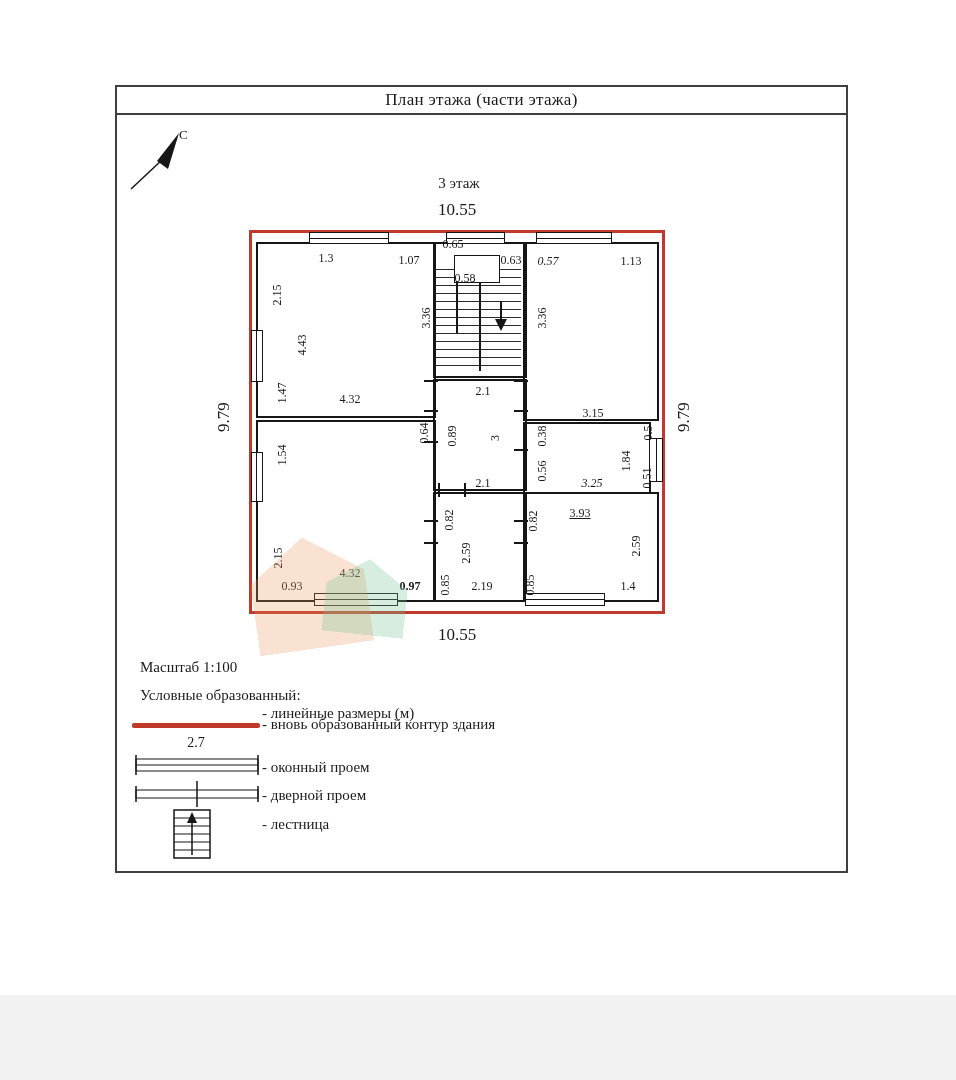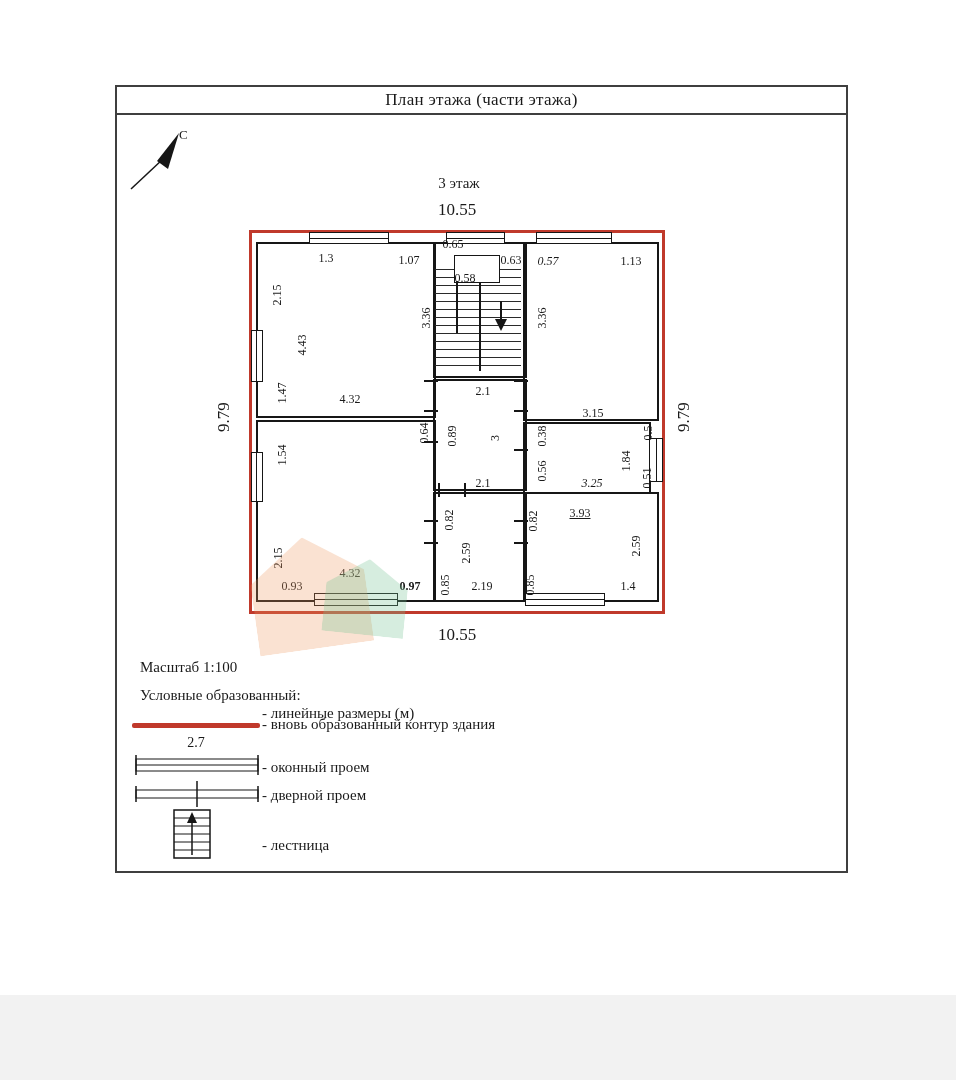--- a/index.html
+++ b/index.html
@@ -210,18 +210,18 @@
   <svg class="leg-sym-svg" style="left:56px;top:722px;" width="38" height="50">
     <rect x="1" y="1" width="36" height="48" fill="none" stroke="#161616" stroke-width="1.5"></rect>
     <line x1="1" y1="9" x2="37" y2="9" stroke="#161616" stroke-width="1"></line>
     <line x1="1" y1="17" x2="37" y2="17" stroke="#161616" stroke-width="1"></line>
     <line x1="1" y1="25" x2="37" y2="25" stroke="#161616" stroke-width="1"></line>
     <line x1="1" y1="33" x2="37" y2="33" stroke="#161616" stroke-width="1"></line>
     <line x1="1" y1="41" x2="37" y2="41" stroke="#161616" stroke-width="1"></line>
     <line x1="19" y1="46" x2="19" y2="10" stroke="#161616" stroke-width="1.5"></line>
     <polygon points="19,3 14,14 24,14" fill="#161616"></polygon>
   </svg>
-  <div class="leg-text" style="top:750px;text-align:right;">- лестница</div>
+  <div class="leg-text" style="top:729px;text-align:right;">- лестница</div>
 </div>
 
 <div id="footer-strip">
   
 </div>
 
 </body></html>

